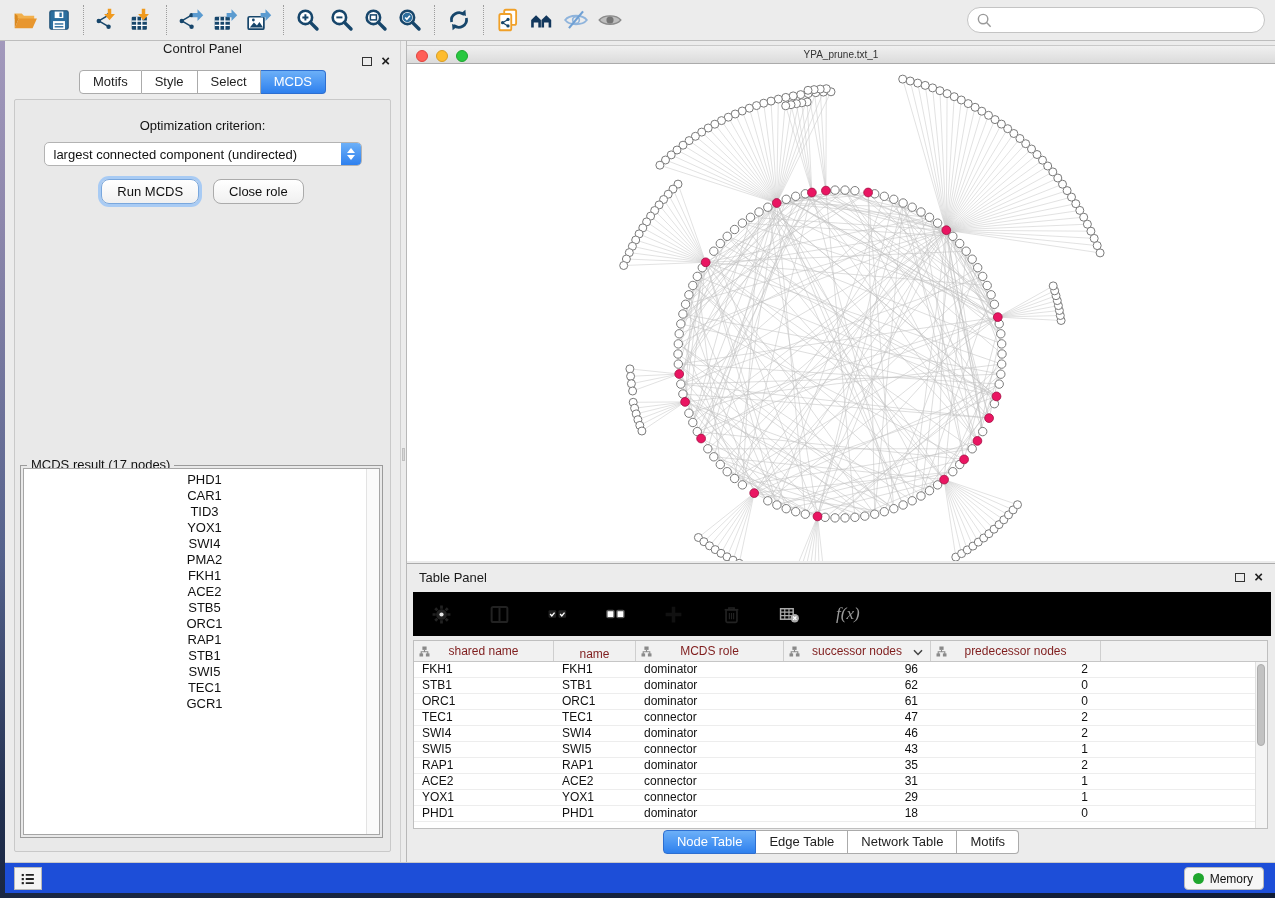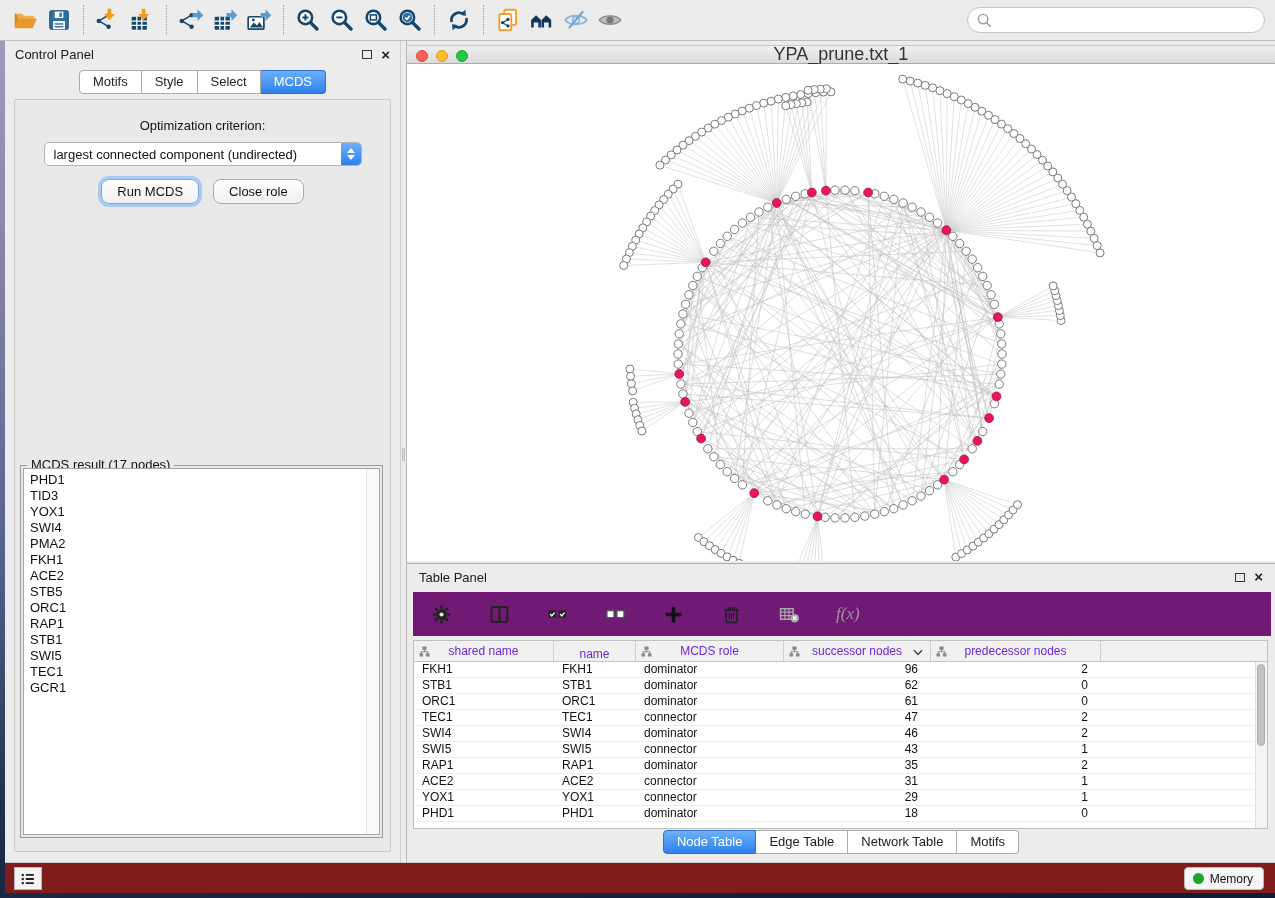--- a/index.html
+++ b/index.html
@@ -11,21 +11,21 @@
   .toolbar { position:absolute; left:0; top:0; width:1275px; height:41px; background:#ECECEC;
     border-bottom:1px solid #BDBDBD; display:flex; align-items:center; padding-left:8px; }
   .tb-icon { width:34px; height:32px; display:flex; align-items:center; justify-content:center; }
   .tb-sep { height:30px; border-left:1px dotted #9D9D9D; margin:0 7px; }
   .search-box { position:absolute; right:10px; top:7px; width:298px; height:26px; background:#fff;
     border:1px solid #C4C4C4; border-radius:13px; display:flex; align-items:center; padding-left:8px; }
   .search-box input { border:none; outline:none; flex:1; height:20px; font-size:13px; background:transparent; }
 
   
   .control-panel { position:absolute; left:5px; top:41px; width:395px; bottom:36px; background:#ECECEC; }
-  .panel-titlebar { height:27px; display:flex; align-items:center; padding:0 10px; font-size:13px; color:#1A1A1A; }
+  .panel-titlebar { height:27px; display:flex; align-items:center; padding:0 10px; font-size:13px; color:#1A1A1A;flex-direction:column; }
   .win-btns { margin-left:auto; display:flex; align-items:center; gap:9px; }
   .float-btn { width:10px; height:9px; border:1.5px solid #333; display:inline-block; }
   .close-btn { font-size:15px; font-weight:bold; color:#222; line-height:10px; cursor:default; }
   .cp-tabs { display:flex; justify-content:center; position:relative; z-index:2; margin-top:2px; }
   .tab { font-size:13px; padding:3px 13px 4px; background:#fff; border:1px solid #ABABAB; border-left:none; color:#222; }
   .tab:first-child { border-left:1px solid #ABABAB; border-radius:4px 0 0 4px; }
   .tab:last-child { border-radius:0 4px 4px 0; }
   .tab.selected { background:linear-gradient(#6CB0F8,#2E80EE); color:#fff; border-color:#2E6FD0; }
   .cp-inner { position:absolute; left:9px; right:9px; top:58px; bottom:10px; background:#E9E9E9;
     border:1px solid #C9C9C9; border-radius:2px; }
@@ -34,21 +34,21 @@
     border-radius:5px; display:flex; align-items:center; position:relative; }
   .dropdown-value { flex:1; font-size:13px; padding-left:9px; color:#111; white-space:nowrap; }
   .dropdown-cap { width:20px; height:22px; margin-right:0; border-radius:0 4px 4px 0;
     background:linear-gradient(#6CB0F8,#2E80EE); display:flex; flex-direction:column; align-items:center; justify-content:center; gap:2px; }
   .arr-up { width:0; height:0; border-left:4px solid transparent; border-right:4px solid transparent; border-bottom:5px solid #fff; }
   .arr-dn { width:0; height:0; border-left:4px solid transparent; border-right:4px solid transparent; border-top:5px solid #fff; }
   .btn-row { margin-top:13px; display:flex; justify-content:center; gap:14px; }
   .btn { height:25px; padding:0 15px; font-size:13px; color:#111; background:linear-gradient(#FFFFFF,#F0F0F0);
     border:1px solid #ABABAB; border-radius:8px; }
   .btn.focused { box-shadow:0 0 0 3px #A8CBF4; border-color:#79A7DD; }
-  .result-box { position:absolute; left:5px; right:7px; top:365px; bottom:13px; border:1px solid #9B9B9B; }
+  .result-box { position:absolute; left:5px; right:7px; top:365px; bottom:13px; border:1px solid #9B9B9B;text-align:center; }
   .result-title { position:absolute; top:-9px; left:6px; background:#E9E9E9; padding:0 4px; font-size:13px; color:#111; }
   .result-list { position:absolute; top:2px; left:2px; right:2px; bottom:2px; background:#fff;
     border:1px solid #A6A6A6; overflow:hidden; padding:3px 0 0 6px; }
   .result-item { font-size:13px; line-height:16px; color:#111; }
   .result-scroll { position:absolute; top:3px; bottom:3px; right:3px; width:13px; background:#FAFAFA; border-left:1px solid #E3E3E3; }
 
   
   .v-divider { position:absolute; left:400px; top:41px; width:7px; bottom:36px; background:#ECECEC;
     border-left:1px solid #CFCFCF; border-right:1px solid #B8B8B8; }
   .v-handle { position:absolute; left:1px; top:407px; width:3px; height:13px; background:#D8D8D8; border:1px solid #C0C0C0; }
@@ -56,47 +56,47 @@
   
   .right-stack { position:absolute; left:407px; top:41px; right:0; bottom:36px; background:#ECECEC; }
   .net-titlebar { position:absolute; top:4px; left:0; right:0; height:19px;
     background:linear-gradient(#F0F0F0,#DBDBDB); border-top:1px solid #C9C9C9; border-bottom:1px solid #ABABAB;
     display:flex; align-items:center; }
   .traffic { position:absolute; left:9px; top:4px; display:flex; gap:8px; }
   .light { width:12px; height:12px; border-radius:50%; }
   .light.red { background:#FF5F57; border:1px solid #E0443E; }
   .light.yellow { background:#FEBC2E; border:1px solid #D89E24; }
   .light.green { background:#28C840; border:1px solid #1DA62F; }
-  .net-title { margin:0 auto; font-size:18px; color:#333; }
+  .net-title { margin:0 auto; font-size:10px; color:#333; }
   .net-canvas { position:absolute; top:23px; left:0; right:0; height:497px; background:#fff; }
 
   
   .table-panel { position:absolute; left:0; right:0; top:522px; bottom:0; background:#ECECEC; border-top:1px solid #ABABAB; }
   .tp-titlebar { height:26px; display:flex; align-items:center; padding:0 12px; font-size:13px; color:#1A1A1A; }
-  .tp-toolbar { position:absolute; left:6px; right:4px; top:28px; height:44px; background:#701a75;
+  .tp-toolbar { position:absolute; left:6px; right:4px; top:28px; height:44px; background:#000000;
     display:flex; align-items:center; padding-left:17px; gap:35px; }
   .tp-icon { width:23px; height:23px; display:flex; align-items:center; justify-content:center; }
   .fx-label { font-size:17px; font-style:italic; font-family:"Liberation Serif","DejaVu Serif",serif; color:#9A9A9A; }
   .tp-table { position:absolute; left:6px; right:7px; top:76px; height:189px; background:#fff; border:1px solid #BFBFBF; overflow:hidden; }
   .t-header { display:flex; height:21px; background:#F1F1F1; border-bottom:1px solid #C6C6C6; }
   .t-hcell { position:relative; display:flex; align-items:center; justify-content:center;
-    font-size:12px; color:#6d28d9; border-right:1px solid #CFCFCF; flex:0 0 auto; }
+    font-size:12px; color:#7f1d1d; border-right:1px solid #CFCFCF; flex:0 0 auto; }
   .t-hcell .tree-ic { position:absolute; left:5px; top:5px; }
   .t-hcell .sort-ic { position:absolute; right:7px; top:8px; }
   .t-hcell.filler { flex:1 1 auto; border-right:none; }
   .t-row { display:flex; height:16px; border-bottom:1px solid #EDEDED; }
   .t-cell { flex:0 0 auto; font-size:12px; color:#111; line-height:15px; white-space:nowrap; overflow:hidden; }
   .t-cell.txt { padding-left:8px; text-align:left; }
   .t-cell.num { padding-right:13px; text-align:right; }
   .tp-scroll { position:absolute; right:0; top:21px; bottom:0; width:12px; background:#F4F4F4; border-left:1px solid #E0E0E0; }
   .tp-thumb { position:absolute; top:2px; left:1px; width:8px; height:82px; border-radius:4px; background:#C2C2C2; border:1px solid #ADADAD; }
   .tp-tabs { position:absolute; left:0; right:0; bottom:8px; display:flex; justify-content:center; }
 
   
-  .footer { position:absolute; left:5px; right:0; bottom:5px; height:31px; background:#7f1d1d; border-top:1px solid #C8C8C8; }
+  .footer { position:absolute; left:5px; right:0; bottom:5px; height:31px; background:#1d4ed8; border-top:1px solid #C8C8C8; }
   .panel-btn { position:absolute; left:9px; top:4px; width:28px; height:23px; background:#F4F4F4;
     border:1px solid #B9B9B9; display:flex; align-items:center; justify-content:center; }
   .memory-btn { position:absolute; right:11px; top:4px; height:23px; padding:0 10px 0 8px; display:flex;
     align-items:center; gap:6px; background:#F6F6F6; border:1px solid #B9B9B9; border-radius:4px; font-size:12px; color:#111; }
   .mem-dot { width:11px; height:11px; border-radius:50%; background:#1FA62E; }
 </style>
 </head>
 <body>
 
 <div class="toolbar">
@@ -273,20 +273,21 @@
         </span>
     </div>
     <div class="btn-row">
       <button class="btn focused">Run MCDS</button>
       <button class="btn">Close role</button>
     </div>
     <div class="result-box">
       <span class="result-title">MCDS result (17 nodes)</span>
       <div class="result-list" id="result-list">
           <div class="result-item">PHD1</div>
+          <div class="result-item">CAR1</div>
           <div class="result-item">TID3</div>
           <div class="result-item">YOX1</div>
           <div class="result-item">SWI4</div>
           <div class="result-item">PMA2</div>
           <div class="result-item">FKH1</div>
           <div class="result-item">ACE2</div>
           <div class="result-item">STB5</div>
           <div class="result-item">ORC1</div>
           <div class="result-item">RAP1</div>
           <div class="result-item">STB1</div>

